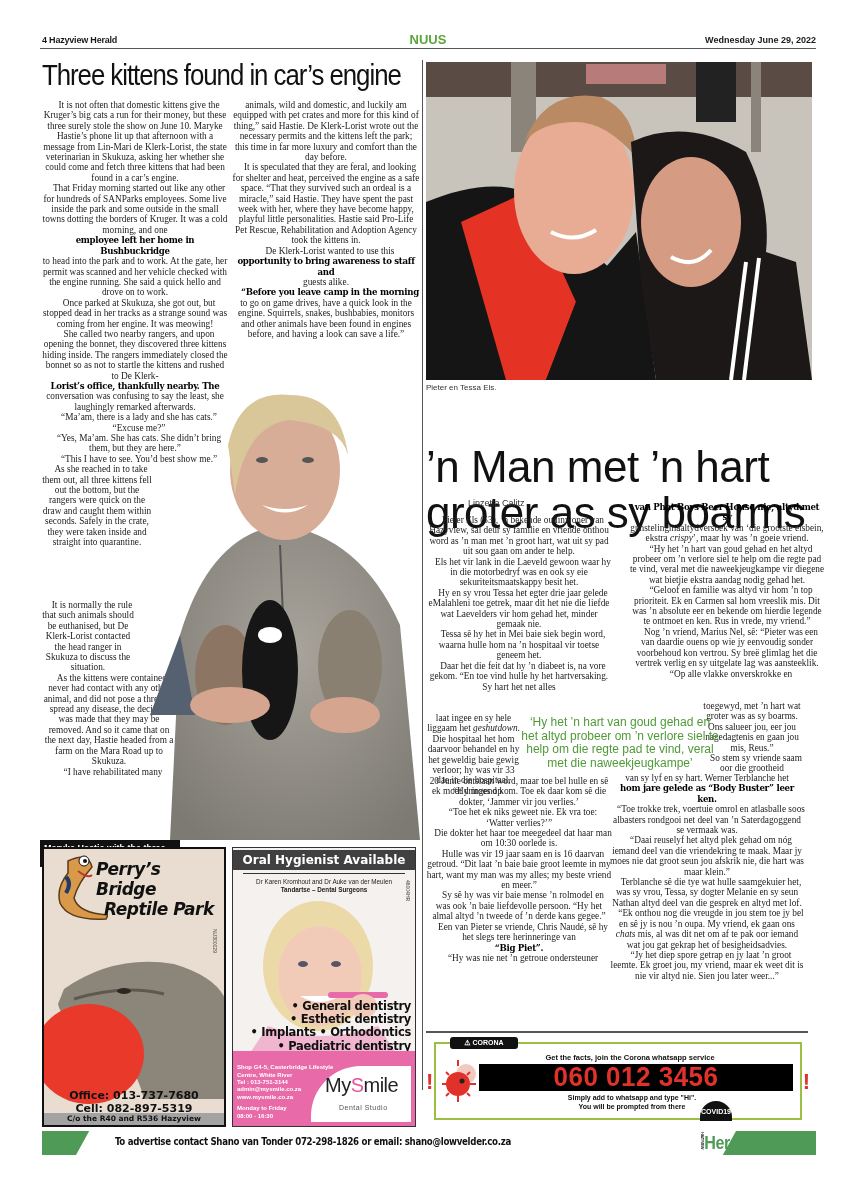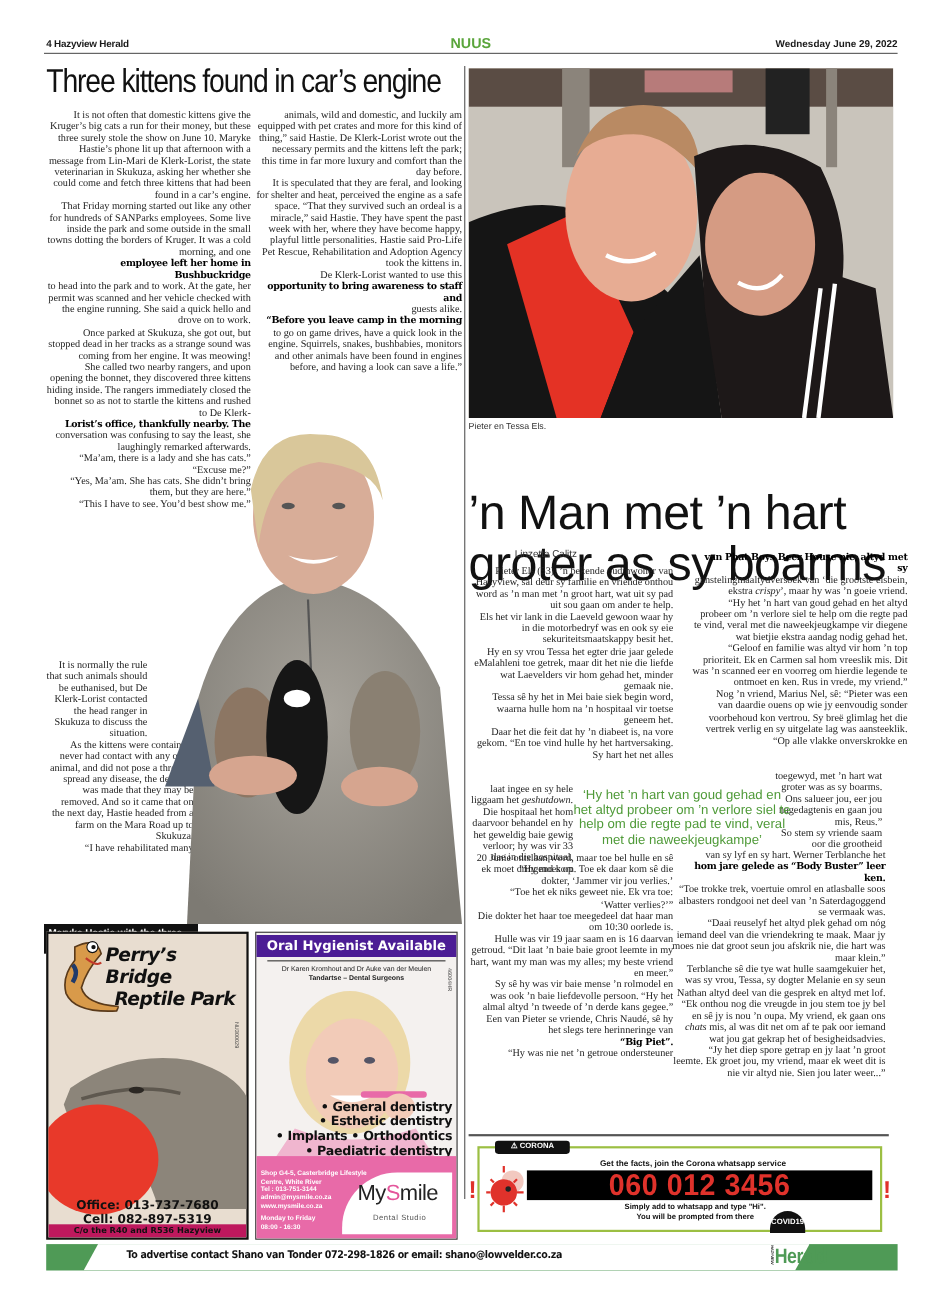--- a/index.html
+++ b/index.html
@@ -9,21 +9,21 @@
   
   .folio { position: absolute; left: 40px; top: 35px; width: 776px; height: 14px; border-bottom: 1.5px solid #555; }
   .folio .left { position: absolute; left: 2px; top: 0; font: bold 9px "Liberation Sans", sans-serif; letter-spacing: -0.2px; }
   .folio .center { position: absolute; left: 0; right: 0; top: -3px; text-align: center; font: bold 13px "Liberation Sans", sans-serif; color: #5aa53b; }
   .folio .right { position: absolute; right: 0; top: 0; font: bold 9px "Liberation Sans", sans-serif; }
 
   
   .h1-kittens { position: absolute; left: 42px; top: 58px; width: 378px; font: 30px "Liberation Sans Narrow", "Liberation Sans", sans-serif; letter-spacing: -1.2px; transform: scaleX(0.86); transform-origin: left top; white-space: nowrap; color: #111; }
   .vrule { position: absolute; left: 422px; top: 60px; width: 1px; height: 1030px; background: #555; }
 
-  .col { position: absolute; font-size: 9.3px; line-height: 10.4px; text-align: right; color: #222; }
+  .col { position: absolute; font-size: 9.3px; line-height: 10.4px; text-align: center; color: #222; }
   .col p { text-indent: 8px; }
   .col p.noind { text-indent: 0; }
   .col .dark { color: #000; font-weight: bold; font-family: "DejaVu Serif", serif; font-size: 8.6px; letter-spacing: -0.3px; }
 
   .k-col1 { left: 42px; top: 100px; width: 186px; }
   .k-col1b { left: 42px; top: 600px; width: 134px; }
   .k-col2 { left: 232px; top: 100px; width: 188px; }
 
   .kitten-photo { position: absolute; left: 150px; top: 385px; width: 270px; height: 455px; overflow: hidden; }
   .kitten-caption { position: absolute; left: 40px; top: 840px; width: 140px; height: 27px; background: #111; color: #fff; font: bold 9px "Liberation Sans", sans-serif; padding: 3px 4px; line-height: 10.5px; }
@@ -46,25 +46,25 @@
   .bottom-rule { position: absolute; left: 426px; top: 1031px; width: 382px; height: 1.5px; background: #555; }
 
   
   .ad-perry { position: absolute; left: 42px; top: 847px; width: 184px; height: 280px; border: 2px solid #111; background: #e8ddd0; overflow: hidden; }
   .perry-title { position: absolute; left: 52px; top: 10px; font: bold 17px "DejaVu Sans", sans-serif; line-height: 20px; font-style: italic; color: #111; letter-spacing: -0.5px; }
   .perry-title span { display: block; }
   .perry-open { position: absolute; left: -10px; top: 155px; width: 110px; height: 100px; border-radius: 50%; background: #e8392a; }
   .perry-open-text { position: absolute; left: 4px; top: 163px; font: bold 14px "DejaVu Sans", sans-serif; line-height: 14px; color: #fff; }
   .perry-open-text .t2 { padding-left: 18px; }
   .perry-office { position: absolute; left: 0; right: 0; top: 240px; text-align: center; font: bold 11px "DejaVu Sans", sans-serif; color: #111; line-height: 13px; }
-  .perry-bar { position: absolute; left: 0; right: 0; bottom: 0; height: 12px; background: #be185d; color: #111; font: bold 7.5px "DejaVu Sans", sans-serif; text-align: center; line-height: 12px; }
+  .perry-bar { position: absolute; left: 0; right: 0; bottom: 0; height: 12px; background: #a3a3a3; color: #111; font: bold 7.5px "DejaVu Sans", sans-serif; text-align: center; line-height: 12px; }
   .ad-code { position: absolute; font: 5px "Liberation Sans", sans-serif; color: #444; writing-mode: vertical-rl; }
 
   .ad-smile { position: absolute; left: 232px; top: 847px; width: 184px; height: 280px; border: 1.5px solid #333; background: #f4f1ef; overflow: hidden; }
-  .smile-head { position: absolute; left: 0; right: 0; top: 2px; height: 20px; background: #4c1d95; color: #fff; font: bold 12px "DejaVu Sans", sans-serif; text-align: center; line-height: 20px; }
+  .smile-head { position: absolute; left: 0; right: 0; top: 2px; height: 20px; background: #404040; color: #fff; font: bold 12px "DejaVu Sans", sans-serif; text-align: center; line-height: 20px; }
   .smile-rule { position: absolute; left: 10px; right: 10px; top: 25px; height: 1px; background: #333; }
   .smile-docs { position: absolute; left: 0; right: 0; top: 30px; text-align: center; font: 6.3px "Liberation Sans", sans-serif; color: #222; line-height: 8px; }
   .smile-docs b { font-weight: bold; }
   .smile-girl { position: absolute; left: 15px; top: 48px; width: 150px; height: 160px; }
   .smile-services { position: absolute; right: 4px; top: 152px; text-align: right; font: bold 11.5px "DejaVu Sans", sans-serif; line-height: 13.2px; color: #111; letter-spacing: -0.3px; }
   .smile-bottom { position: absolute; left: 0; right: 0; bottom: 0; height: 75px; background: #e86aa8; }
   .smile-info { position: absolute; left: 4px; bottom: 6px; font: bold 6px "Liberation Sans", sans-serif; color: #fff; line-height: 7.4px; }
   .smile-info .gap { height: 4px; }
   .smile-logo { position: absolute; right: 4px; bottom: 4px; width: 100px; height: 56px; border-radius: 50px 0 0 0; background: #fff; }
   .smile-logo .name { position: absolute; left: 14px; top: 8px; font: 20px "Liberation Sans", sans-serif; color: #222; letter-spacing: -0.5px; }
@@ -106,20 +106,21 @@
   <p class="noind dark">employee left her home in Bushbuckridge</p>
   <p class="noind">to head into the park and to work. At the gate, her permit was scanned and her vehicle checked with the engine running. She said a quick hello and drove on to work.</p>
   <p>Once parked at Skukuza, she got out, but stopped dead in her tracks as a strange sound was coming from her engine. It was meowing!</p>
   <p>She called two nearby rangers, and upon opening the bonnet, they discovered three kittens hiding inside. The rangers immediately closed the bonnet so as not to startle the kittens and rushed to De Klerk-</p>
   <p class="noind dark">Lorist’s office, thankfully nearby. The</p>
   <p class="noind">conversation was confusing to say the least, she laughingly remarked afterwards.</p>
   <p>“Ma’am, there is a lady and she has cats.”</p>
   <p>“Excuse me?”</p>
   <p>“Yes, Ma’am. She has cats. She didn’t bring them, but they are here.”</p>
   <p>“This I have to see. You’d best show me.”</p>
+  <p style="width:110px">As she reached in to take them out, all three kittens fell out the bottom, but the rangers were quick on the draw and caught them within seconds. Safely in the crate, they were taken inside and straight into quarantine.</p>
 </div>
 
 <div class="col k-col1b">
   <p style="width:92px">It is normally the rule that such animals should be euthanised, but De Klerk-Lorist contacted the head ranger in Skukuza to discuss the situation.</p>
   <p>As the kittens were contained, never had contact with any other animal, and did not pose a threat to spread any disease, the decision was made that they may be removed. And so it came that on the next day, Hastie headed from a farm on the Mara Road up to Skukuza.</p>
   <p>“I have rehabilitated many</p>
 </div>
 
 <div class="col k-col2">
   <p class="noind">animals, wild and domestic, and luckily am equipped with pet crates and more for this kind of thing,” said Hastie. De Klerk-Lorist wrote out the necessary permits and the kittens left the park; this time in far more luxury and comfort than the day before.</p>
@@ -205,21 +206,21 @@
   <p>Sy sê hy was vir baie mense ’n rolmodel en was ook ’n baie liefdevolle persoon. “Hy het almal altyd ’n tweede of ’n derde kans gegee.”</p>
   <p>Een van Pieter se vriende, Chris Naudé, sê hy het slegs tere herinneringe van</p>
   <p class="noind dark">“Big Piet”.</p>
   <p>“Hy was nie net ’n getroue ondersteuner</p>
 </div>
 
 <div class="col m-col2">
   <p class="noind dark">van Phat Boys Beer House nie, altyd met sy</p>
   <p class="noind"><span>gunstelingmaaltydversoek van ‘die grootste eisbein, ekstra </span><i>crispy</i><span>’, maar hy was ’n goeie vriend.</span></p>
   <p>“Hy het ’n hart van goud gehad en het altyd probeer om ’n verlore siel te help om die regte pad te vind, veral met die naweekjeugkampe vir diegene wat bietjie ekstra aandag nodig gehad het.</p>
-  <p>“Geloof en familie was altyd vir hom ’n top prioriteit. Ek en Carmen sal hom vreeslik mis. Dit was ’n scanned eer en voorreg om hierdie legende te ontmoet en ken. Rus in vrede, my vriend.”</p>
+  <p>“Geloof en familie was altyd vir hom ’n top prioriteit. Ek en Carmen sal hom vreeslik mis. Dit was ’n absolute eer en bekende om hierdie legende te ontmoet en ken. Rus in vrede, my vriend.”</p>
   <p>Nog ’n vriend, Marius Nel, sê: “Pieter was een van daardie ouens op wie jy eenvoudig sonder voorbehoud kon vertrou. Sy breë glimlag het die vertrek verlig en sy uitgelate lag was aansteeklik.</p>
   <p>“Op alle vlakke onverskrokke en</p>
 </div>
 <div class="col m-col2b">
   <p class="noind">toegewyd, met ’n hart wat groter was as sy boarms. Ons salueer jou, eer jou nagedagtenis en gaan jou mis, Reus.”</p>
   <p>So stem sy vriende saam oor die grootheid</p>
 </div>
 <div class="col m-col2c">
   <p class="noind">van sy lyf en sy hart. Werner Terblanche het</p>
   <p class="noind dark">hom jare gelede as “Body Buster” leer ken.</p>

